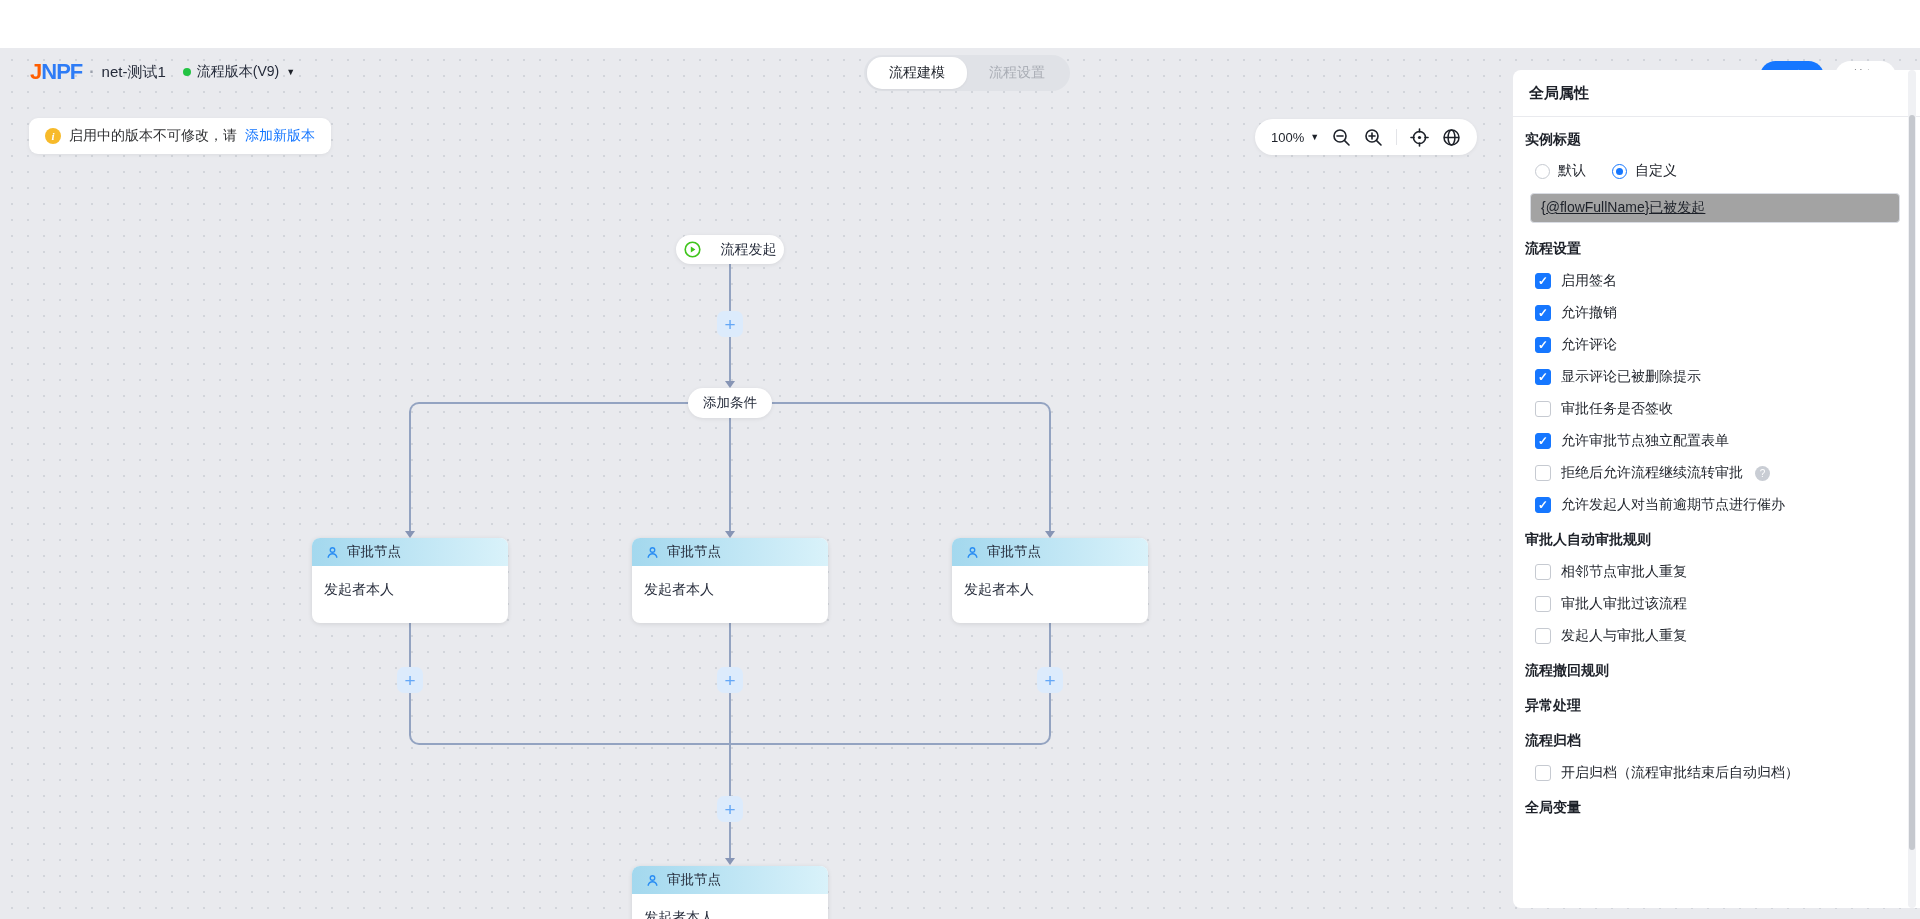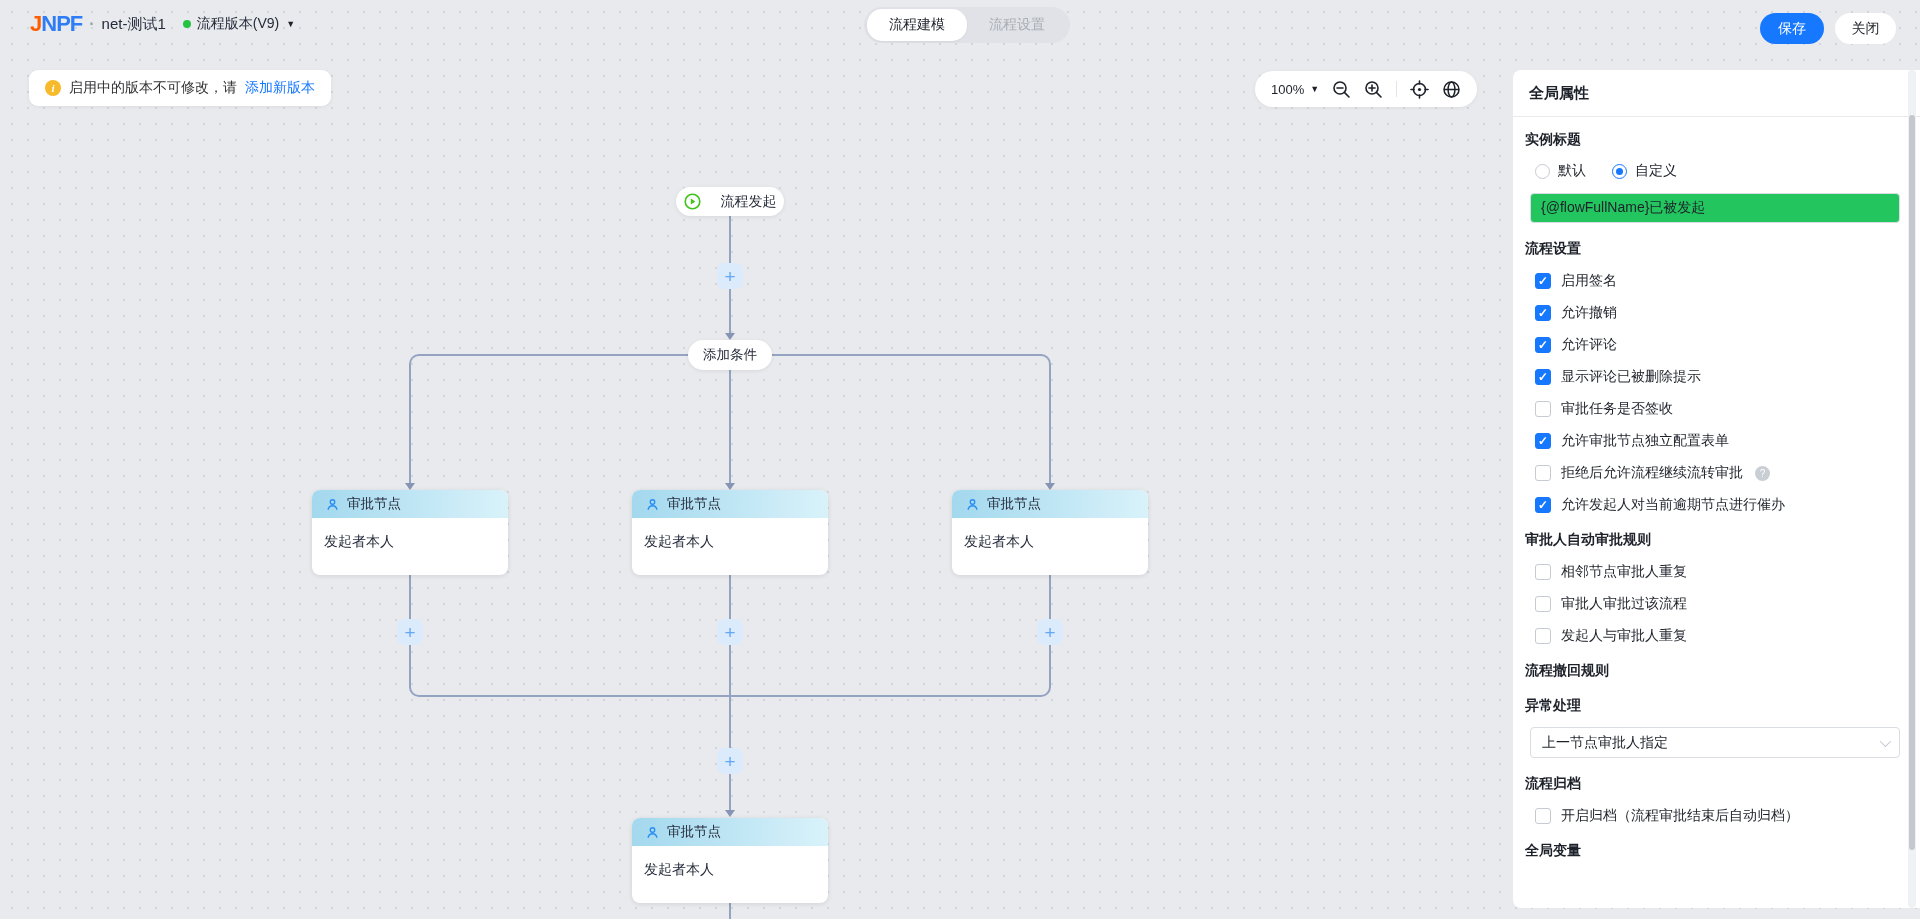--- a/index.html
+++ b/index.html
@@ -1,20 +1,20 @@
 <!DOCTYPE html>
 <html><head>
 <meta charset="utf-8">
 <style>
   * { margin:0; padding:0; box-sizing:border-box; }
   html,body { width:1920px; height:919px; overflow:hidden;
     font-family:"Liberation Sans", sans-serif; color:#1d2129; }
   .canvas { position:absolute; inset:0; background-color:#e9eaee;
     background-image:radial-gradient(#d2d5db 1.3px, transparent 1.4px);
-    background-size:16px 16px; background-position:4px 4px; }
+    background-size:16px 16px; background-position:4px 4px;margin-top:48px; }
 
   
   .logo-wrap { position:absolute; left:30px; top:11px; display:flex; align-items:center; gap:7px; }
   .logo { font-size:22px; font-weight:800; letter-spacing:-1px; }
   .logo .j { color:#ff5e00; }
   .logo .rest { color:#2e7cf6; }
   .hdr-sep { color:#9aa0ab; font-size:16px; font-weight:700; }
   .app-title { font-size:15px; color:#252b3a; }
   .version-switch { display:flex; align-items:center; gap:6px; margin-left:10px; cursor:pointer; }
   .green-dot { width:8px; height:8px; border-radius:50%; background:#23c343; }
@@ -80,21 +80,21 @@
   .panel-body { padding:0 16px 0 12px; }
   .sec-label { font-size:14px; font-weight:700; color:#1d2129; margin-top:17px; }
   .radio-row { display:flex; gap:26px; margin:13px 0 0 10px; font-size:14px; }
   .radio-opt { display:flex; align-items:center; gap:8px; cursor:pointer; }
   .radio { width:15px; height:15px; border:1px solid #c6cad1; border-radius:50%; background:#fff;
     display:flex; align-items:center; justify-content:center; }
   .radio.checked { border-color:#1677ff; }
   .radio.checked::after { content:""; width:7px; height:7px; border-radius:50%; background:#1677ff; }
   .text-input { display:block; margin:13px 0 0 5px; width:370px; height:30px;
     border:1px solid #d9dce3; border-radius:4px; padding:0 10px; font-size:14px; color:#1d2129;
-    font-family:inherit; background:#22c55e; }
+    font-family:inherit; background:#a3a3a3;text-decoration:underline; }
   .chk-row { display:flex; align-items:center; gap:10px; margin:14px 0 14px 10px; font-size:14px; color:#1d2129; }
   .checkbox { flex:0 0 auto; width:16px; height:16px; border:1px solid #c6cad1; border-radius:3px;
     background:#fff; display:flex; align-items:center; justify-content:center; cursor:pointer; }
   .checkbox.checked { background:#1677ff; border-color:#1677ff; }
   .checkbox.checked::after { content:"✓"; color:#fff; font-size:12px; font-weight:700; }
   .help-icon { width:15px; height:15px; border-radius:50%; background:#c9cdd4; color:#fff; font-size:10px;
     display:flex; align-items:center; justify-content:center; margin-left:2px; }
   .select { margin:12px 0 4px 5px; width:370px; height:31px; border:1px solid #d9dce3; border-radius:4px;
     display:flex; align-items:center; justify-content:space-between; padding:0 11px; font-size:14px;
     color:#1d2129; cursor:pointer; background:#fff; }
@@ -310,24 +310,20 @@
       <span>审批人审批过该流程</span>
     </div>
     <div class="chk-row">
       <span class="checkbox"></span>
       <span>发起人与审批人重复</span>
     </div>
 
     <div class="sec-label">流程撤回规则</div>
 
     <div class="sec-label">异常处理</div>
-    <div class="select">
-      <span>上一节点审批人指定</span>
-      <span class="chevron"></span>
-    </div>
 
     <div class="sec-label">流程归档</div>
     <div class="chk-row">
       <span class="checkbox"></span>
       <span>开启归档（流程审批结束后自动归档）</span>
     </div>
 
     <div class="sec-label">全局变量</div>
   </div>
 </div>

